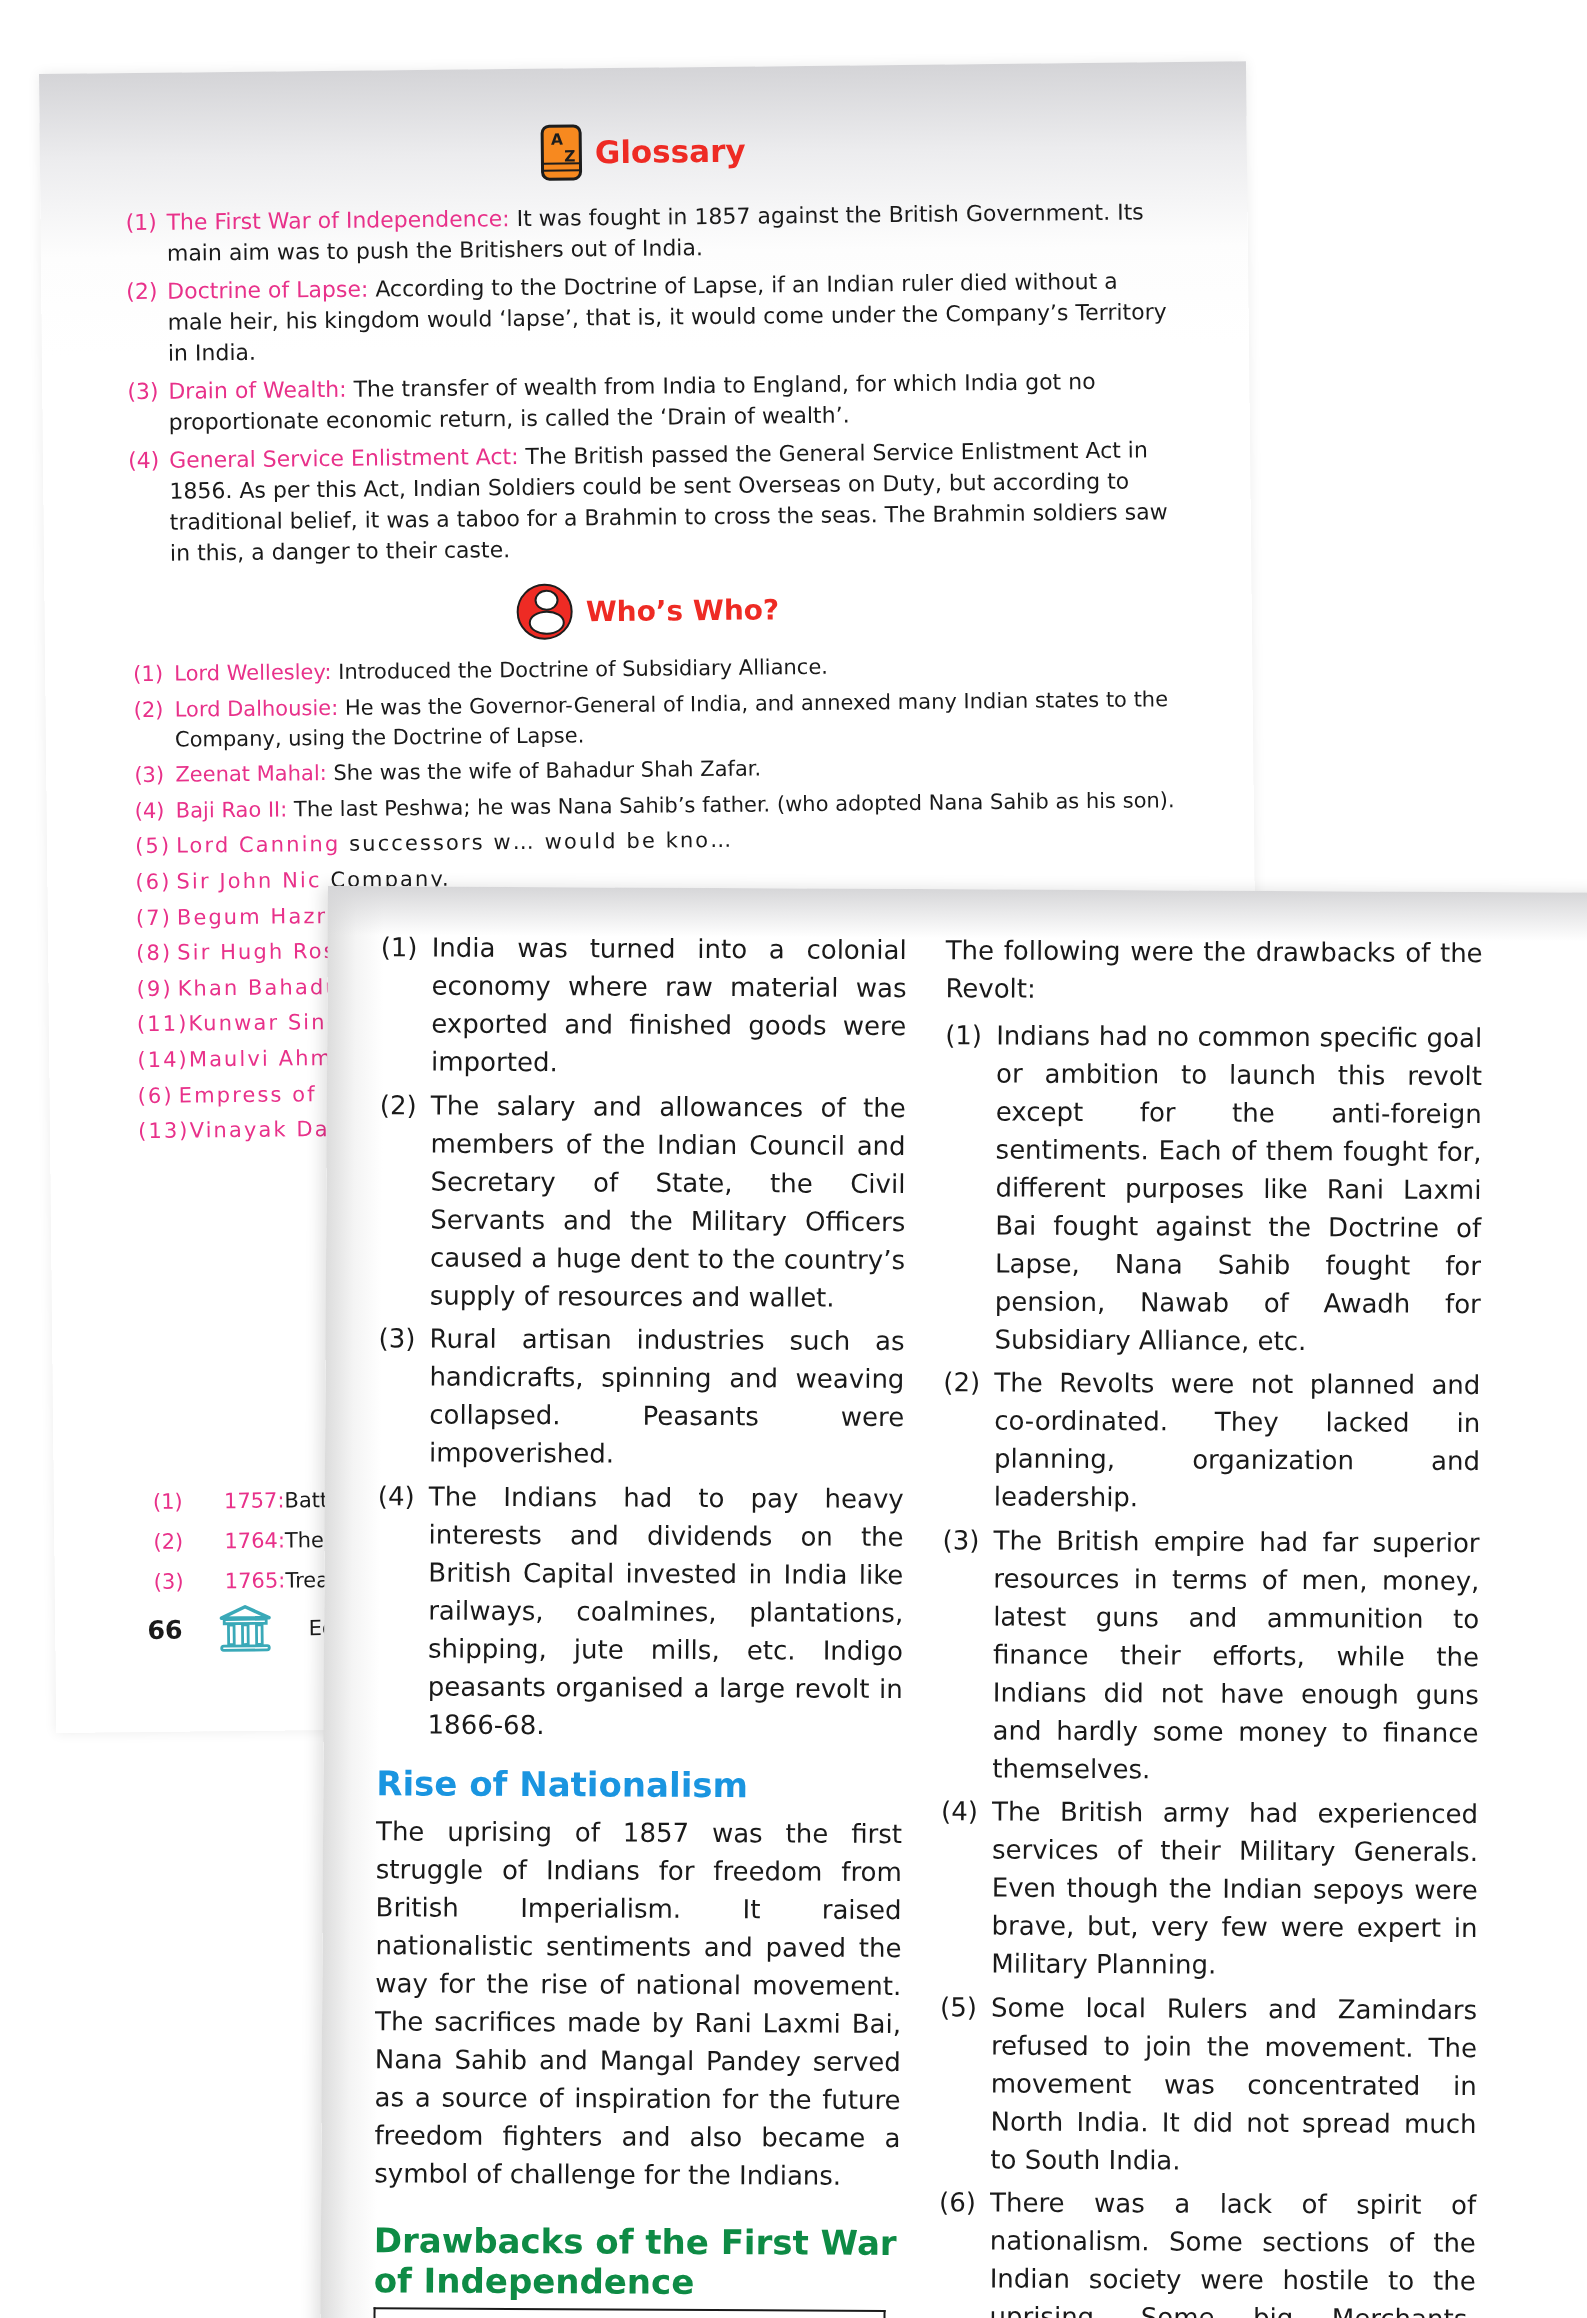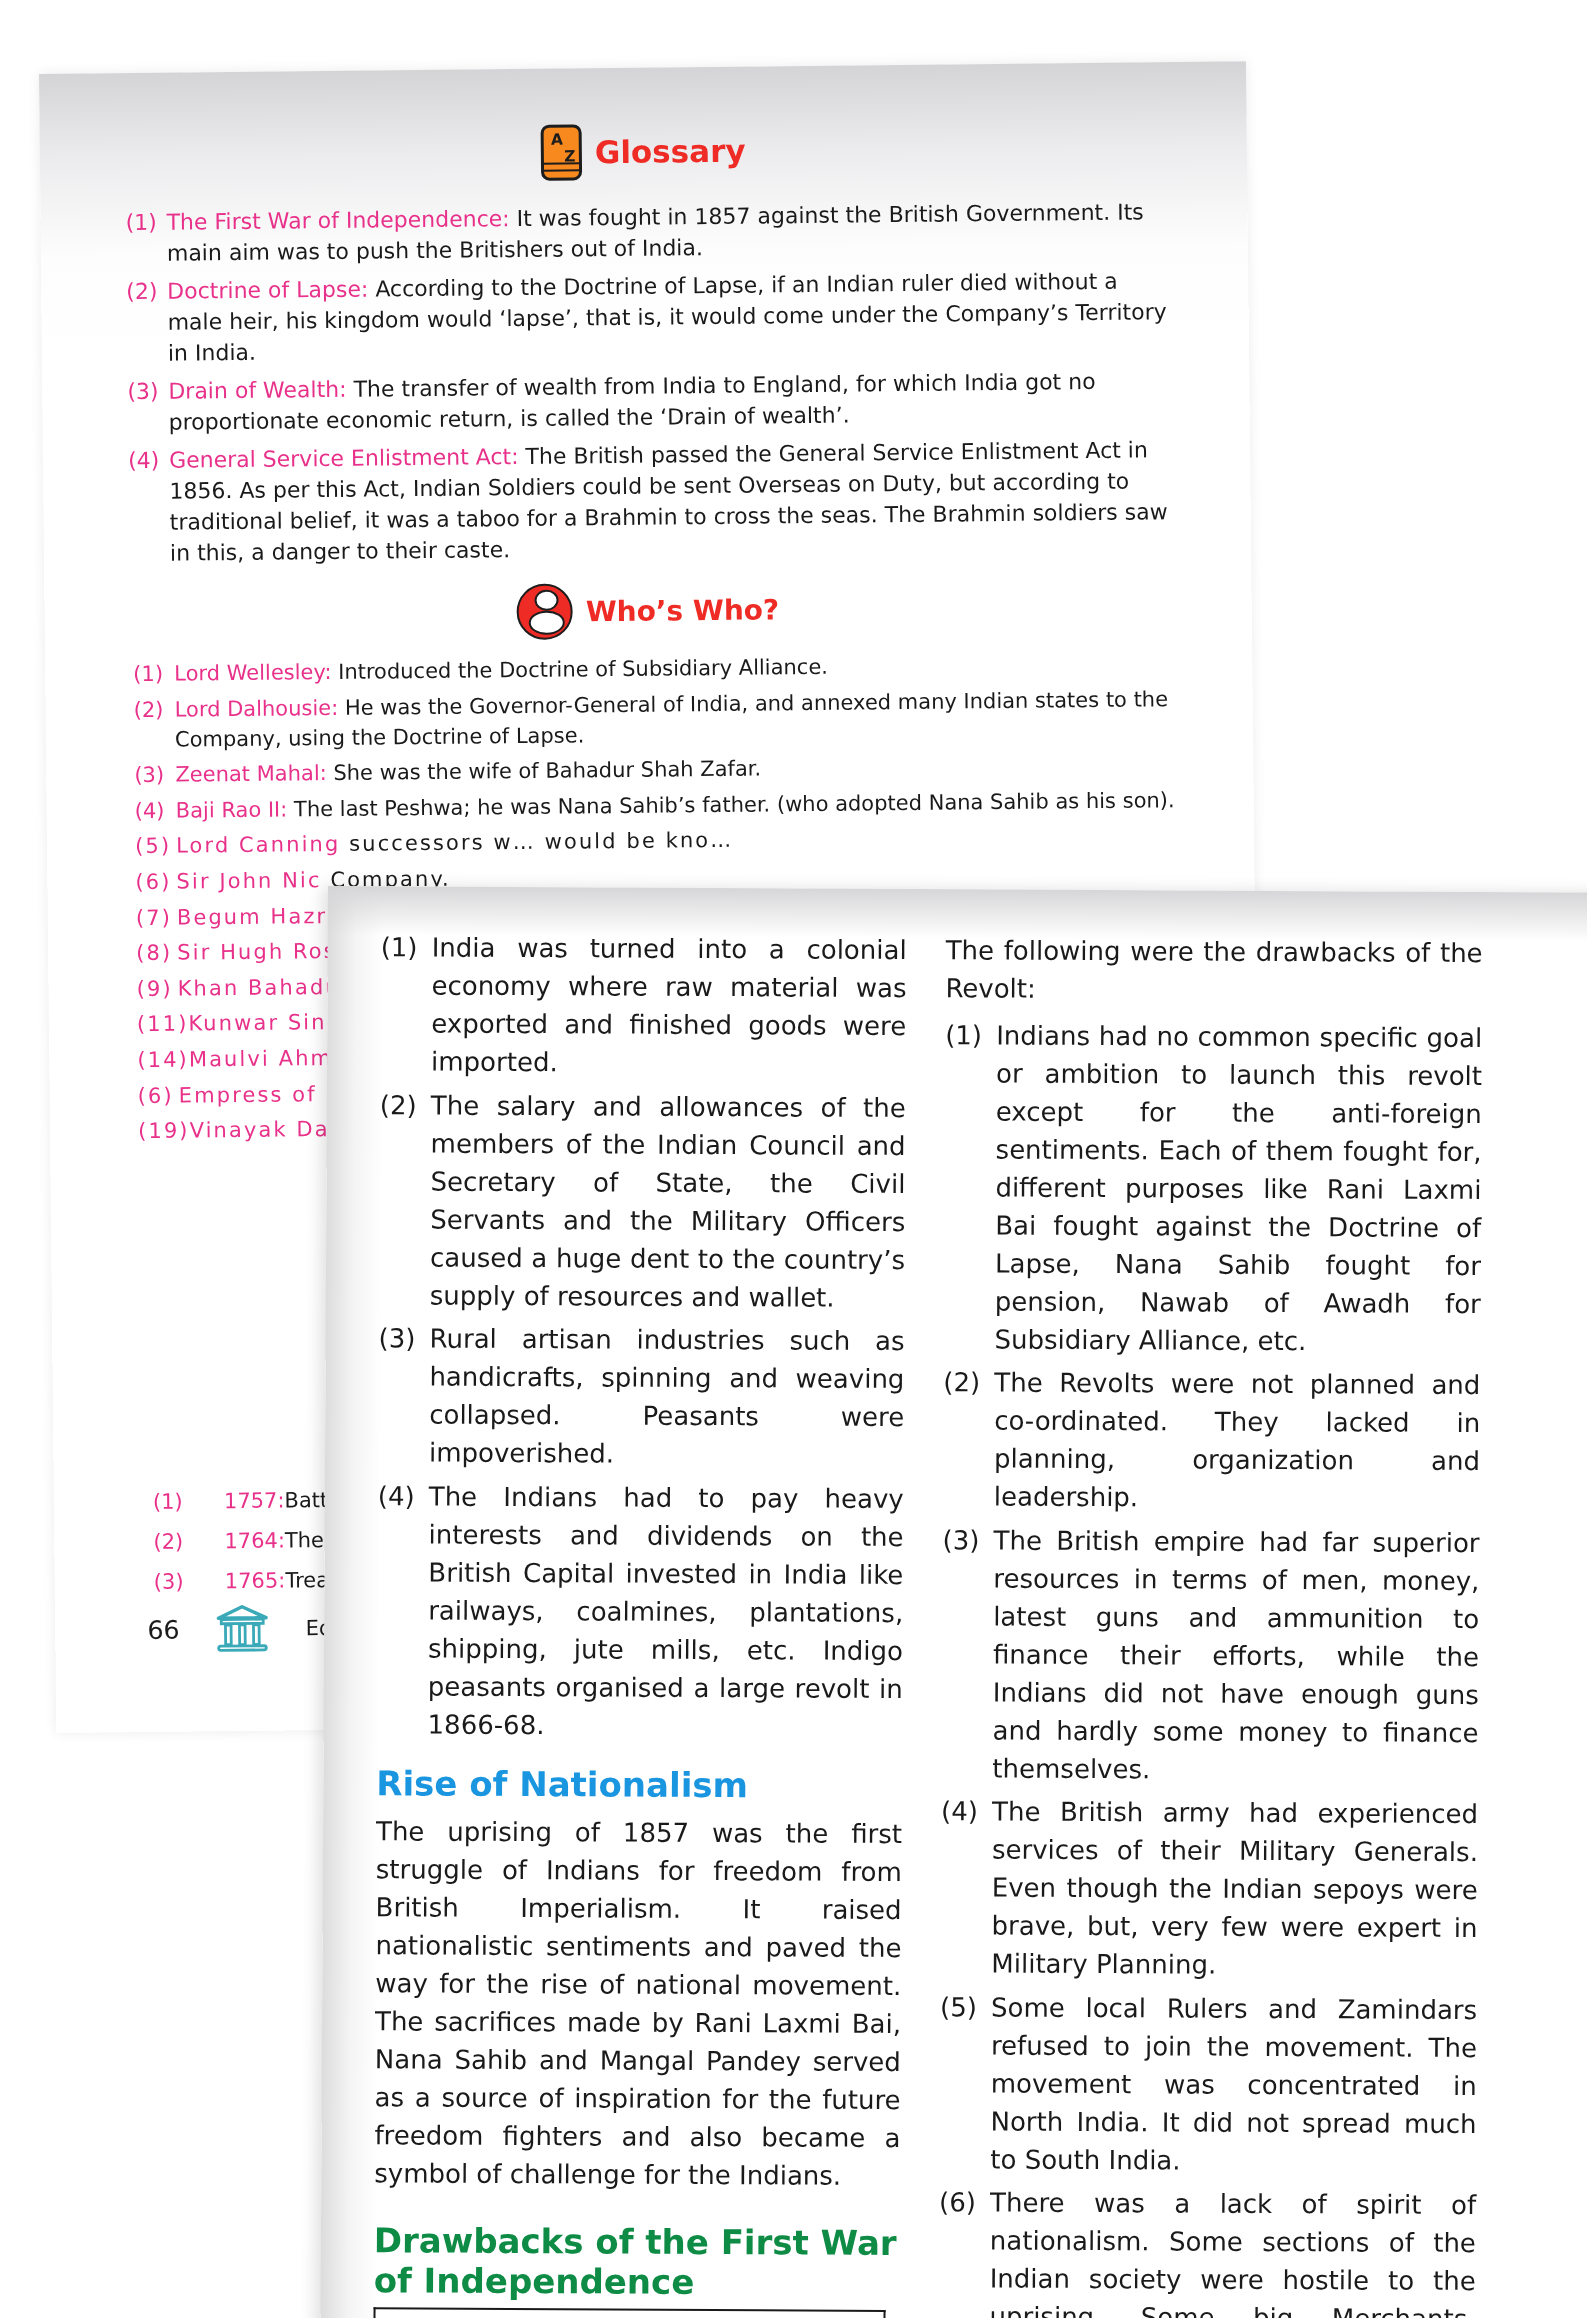--- a/index.html
+++ b/index.html
@@ -40,21 +40,21 @@
   }
   .person-icon .head { position:absolute; left:15.5px; top:4.2px; width:20px; height:17px; border-radius:50%; background:#fff; border:2.1px solid #1d1d1d;}
   .person-icon .body { position:absolute; left:9.2px; top:25.4px; width:32px; height:20px; border-radius:50%; background:#fff; border:2.1px solid #1d1d1d;}
   .who-list { left:88px; top:586px; width:1052px; font-size:21px; line-height:30px; }
   .who-list li { display:flex; margin-bottom:5.6px; }
   .who-list .cut { font-family:"DejaVu Sans", sans-serif; letter-spacing:2.1px; }
   .tl-list { left:99px; top:1409px; width:353px; font-size:21px; line-height:40px; }
   .tl-list li { display:flex; }
   .tl-list .num { min-width:71px; }
   .page-footer { position:absolute; left:92px; top:1532px; display:flex; align-items:center; gap:35px; }
-  .page-number { font-size:25.4px; font-weight:normal; color:#1a1a1a; }
+  .page-number { font-size:25.4px; font-weight:bold; color:#1a1a1a; }
   .bank-icon { width:56px; height:49px; }
   .brand { font-size:21px; color:#1a1a1a; }
   .brand .cart { color:#ee2b24; }
 
   
   .page-front {
     position:absolute; left:328px; top:886px; width:1278px; height:1483px;
     background:linear-gradient(90deg, #dcdcdc 0px, #f4f4f4 28px, #ffffff 56px);
     transform:rotate(0.3deg); transform-origin:0 0;
     box-shadow:-5.6px 0 15.5px rgba(0,0,0,0.12);
@@ -163,21 +163,21 @@
       </li>
     <li class="cut">
         <span class="num">(14)</span>
         <span><span class="term">Maulvi Ahma</span><span> Community a…</span></span>
       </li>
     <li class="cut">
         <span class="num">(6)</span>
         <span><span class="term">Empress of In</span><span></span></span>
       </li>
     <li class="cut">
-        <span class="num">(19)</span>
+        <span class="num">(13)</span>
         <span><span class="term">Vinayak Dam</span><span> Politician, A… Independence…</span></span>
       </li>
   </ul>
 
   <ul class="list tl-list">
     <li>
         <span class="num">(1)</span>
         <span class="term">1757:</span>
         <span> Battle</span>
       </li>

